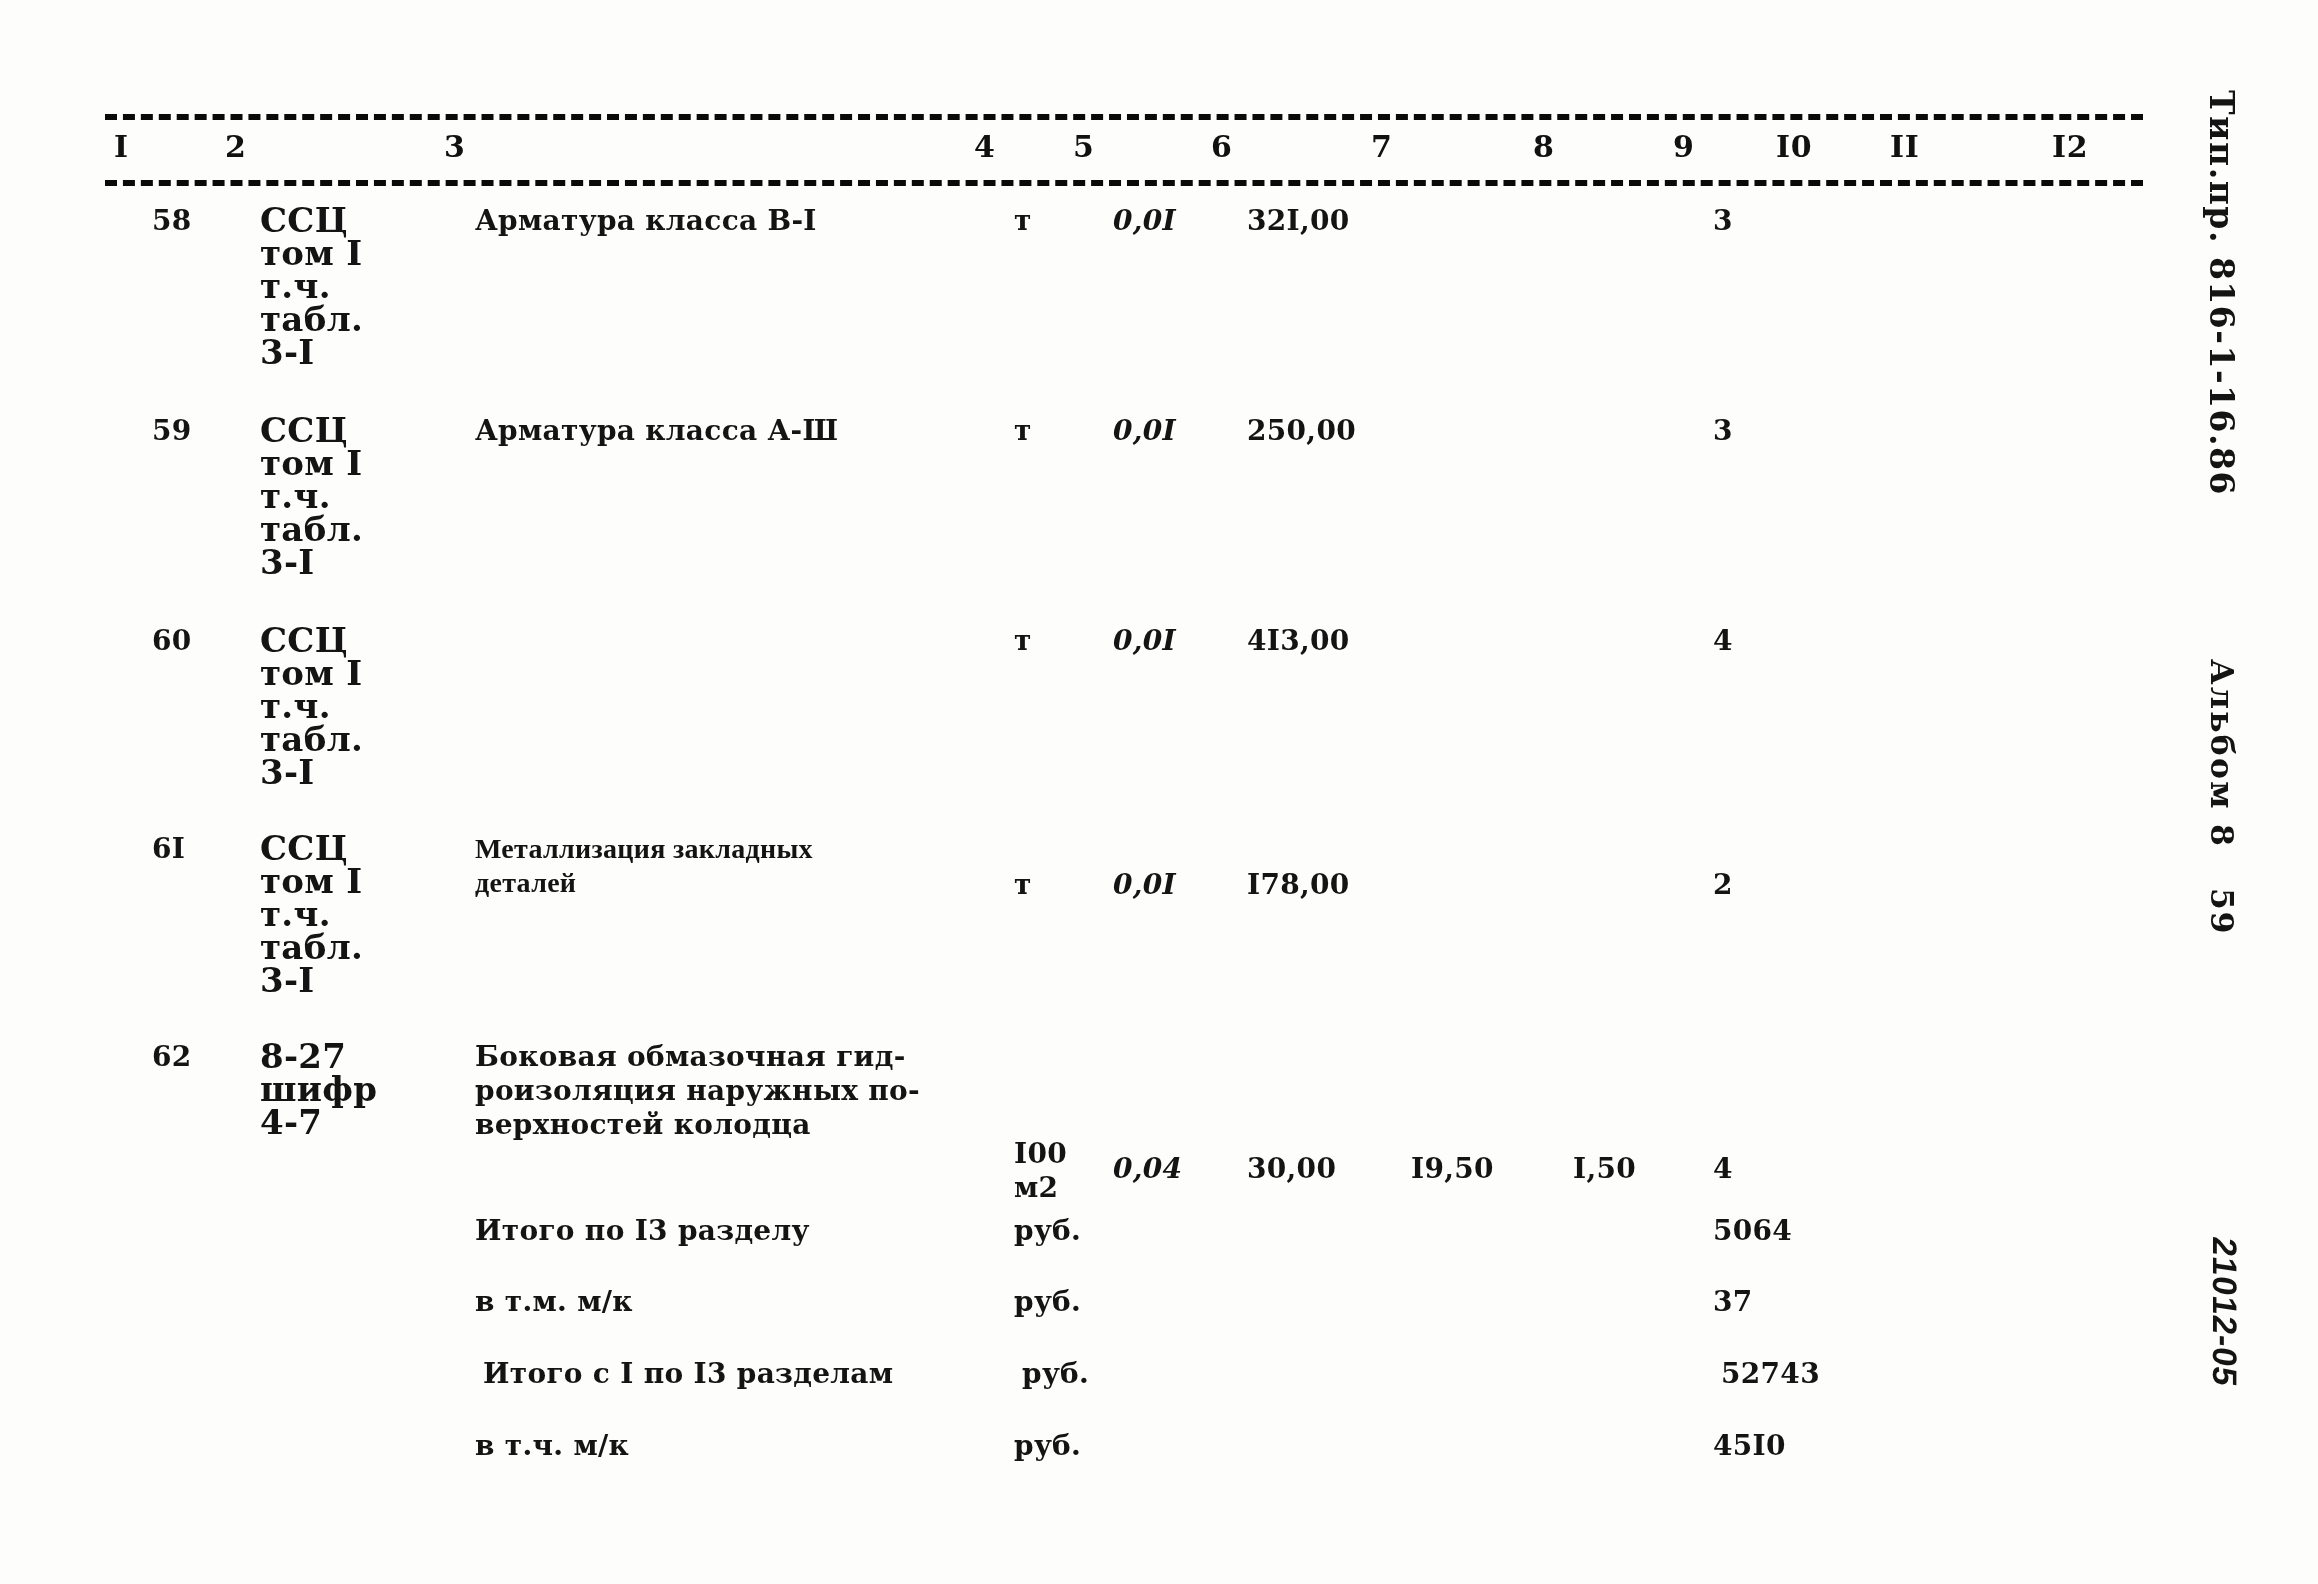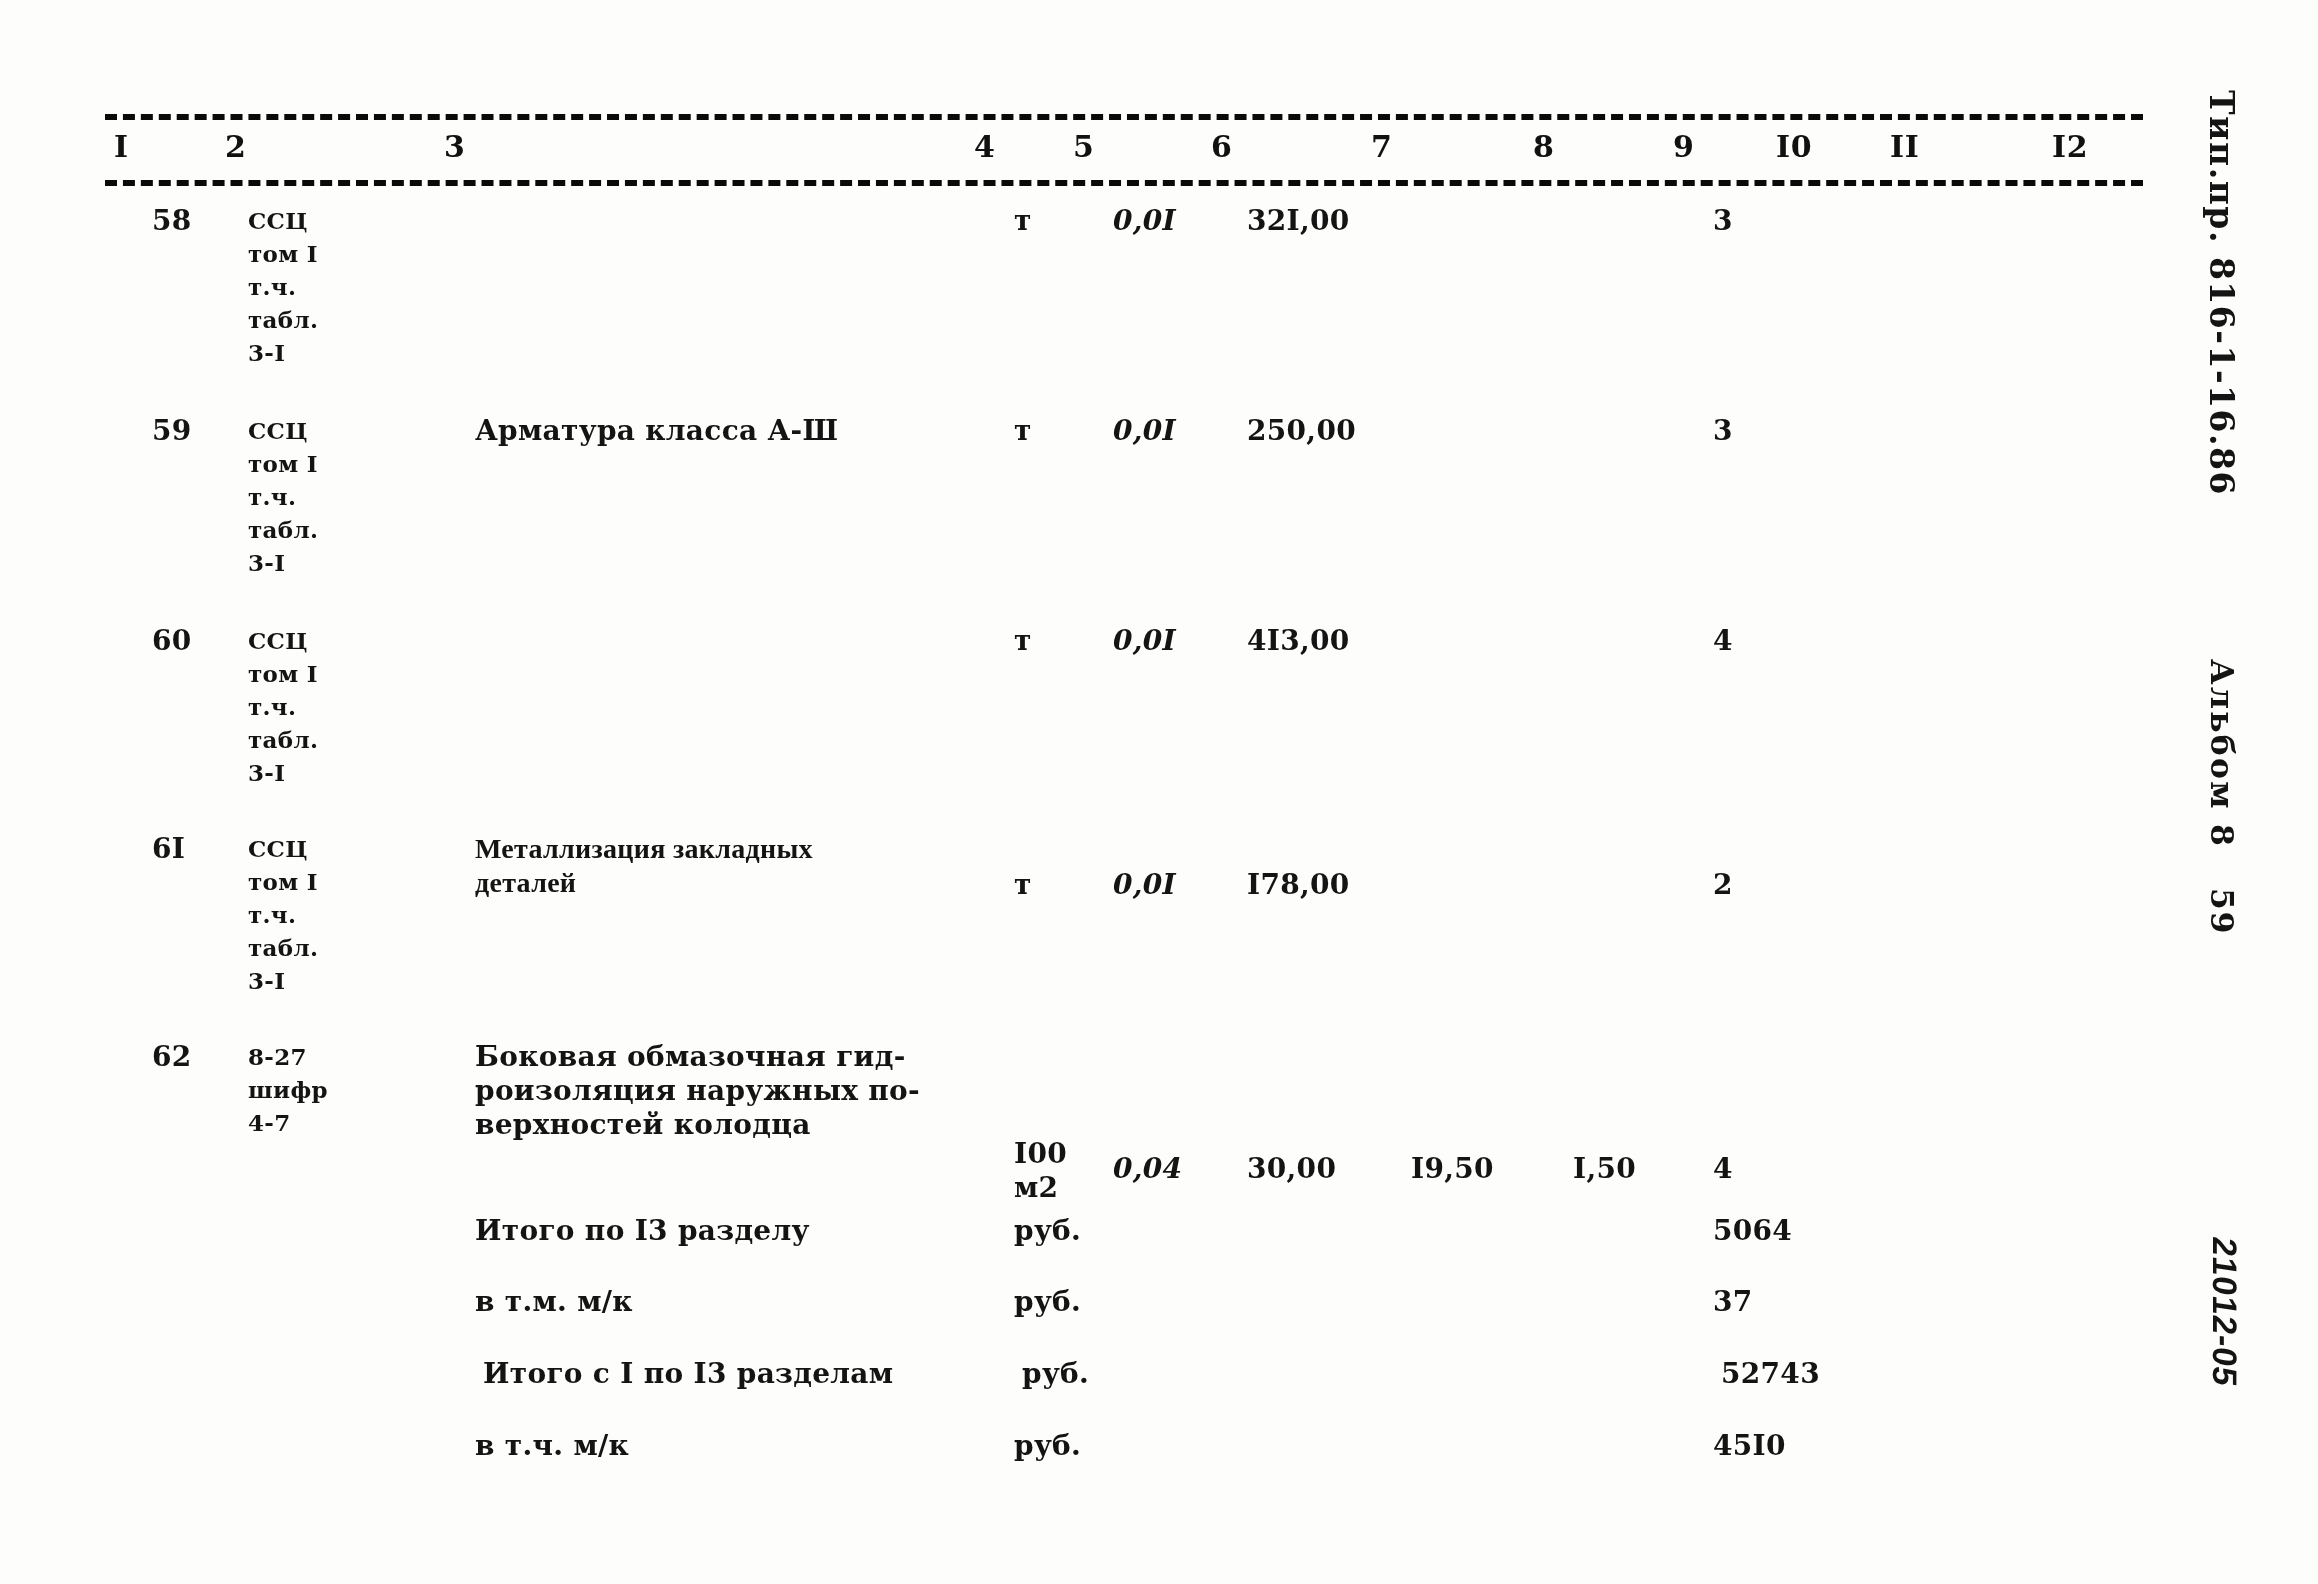--- a/index.html
+++ b/index.html
@@ -56,21 +56,21 @@
     position: absolute;
     font-family: "DejaVu Serif", serif;
     font-weight: 700;
     font-size: 28px;
     line-height: 34px;
     color: #141414;
     white-space: pre-line;
     letter-spacing: 0.3px;
   }
   .c-num   { left: 112px;  width: 82px; }
-  .c-ref   { left: 208px;  width: 157px; font-size: 23px; line-height: 33px;}
+  .c-ref   { left: 220px;  width: 157px; font-size: 34px; line-height: 33px;}
   .c-desc  { left: 435px;  width: 525px; }
   .c-unit  { left: 974px; width: 112px; }
   .c-q5    { left: 1073px; width: 135px; text-align: left; font-style: italic;}
   .c-q6    { left: 1207px; width: 172px; }
   .c-q7    { left: 1371px; width: 150px; }
   .c-q8    { left: 1533px; width: 142px; }
   .c-q9    { left: 1673px; width: 172px; }
 
   
   .t-label { left: 435px;  width: 570px; }
@@ -135,20 +135,21 @@
     </div>
 
   <div id="table-body">
       <div class="row" style="position: absolute; top: 0px; left: 0px; width: 2319px; height: 202px;">
         <div class="cell c-num" style="top: 0px;">58</div>
         <div class="cell c-ref" style="top: 0px;">ССЦ
 том I
 т.ч.
 табл.
 3-I</div>
+        <div class="cell c-desc" style="top: 0px;">Арматура класса В-I</div>
         <div class="cell c-unit" style="top: 0px;">т</div>
         <div class="cell c-q5" style="top: 0px;">0,0I</div>
         <div class="cell c-q6" style="top: 0px;">32I,00</div>
         <div class="cell c-q7" style="top: 0px;"></div>
         <div class="cell c-q8" style="top: 0px;"></div>
         <div class="cell c-q9" style="top: 0px;">3</div>
       </div>
       <div class="row" style="position: absolute; top: 210px; left: 0px; width: 2319px; height: 202px;">
         <div class="cell c-num" style="top: 0px;">59</div>
         <div class="cell c-ref" style="top: 0px;">ССЦ

